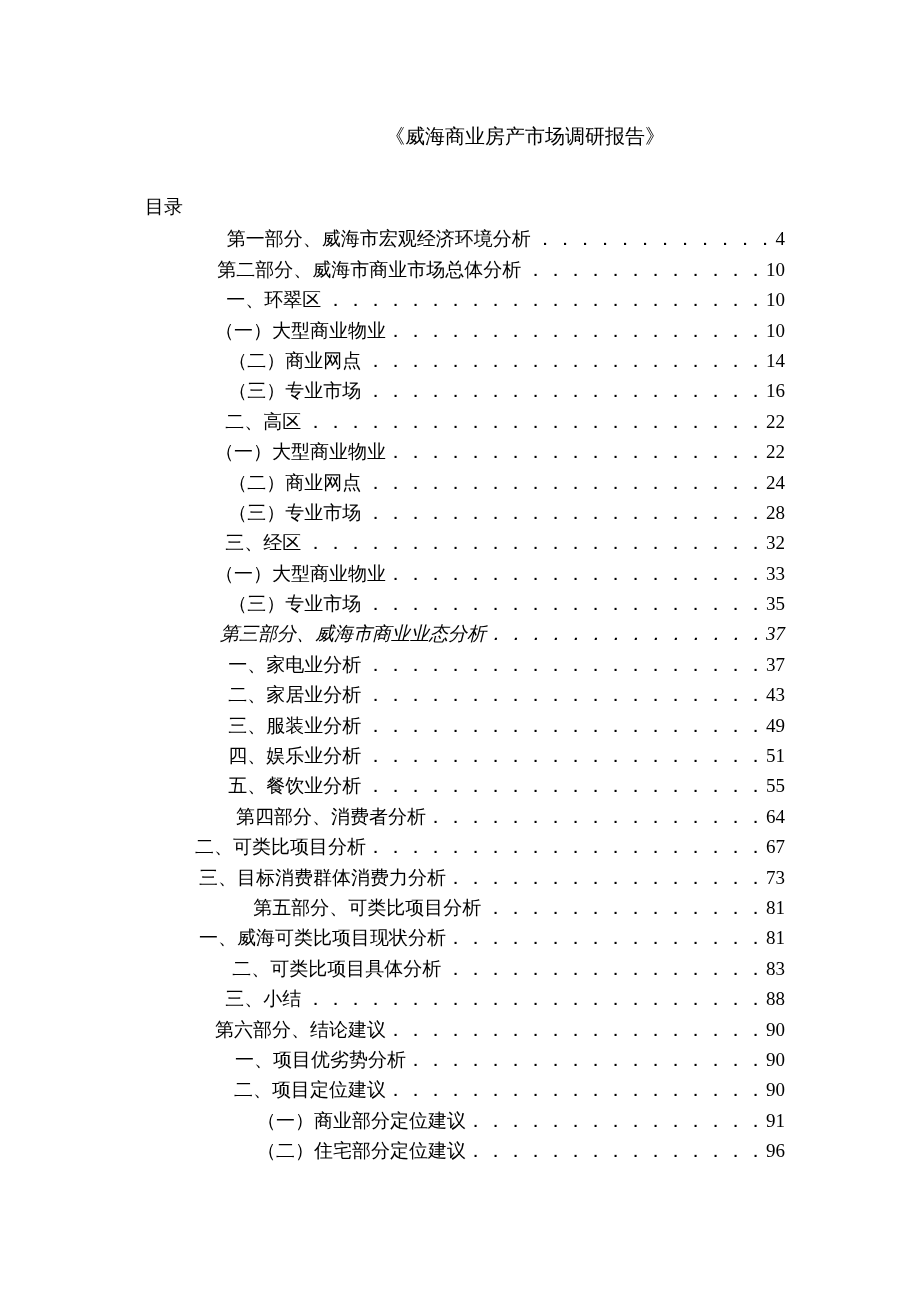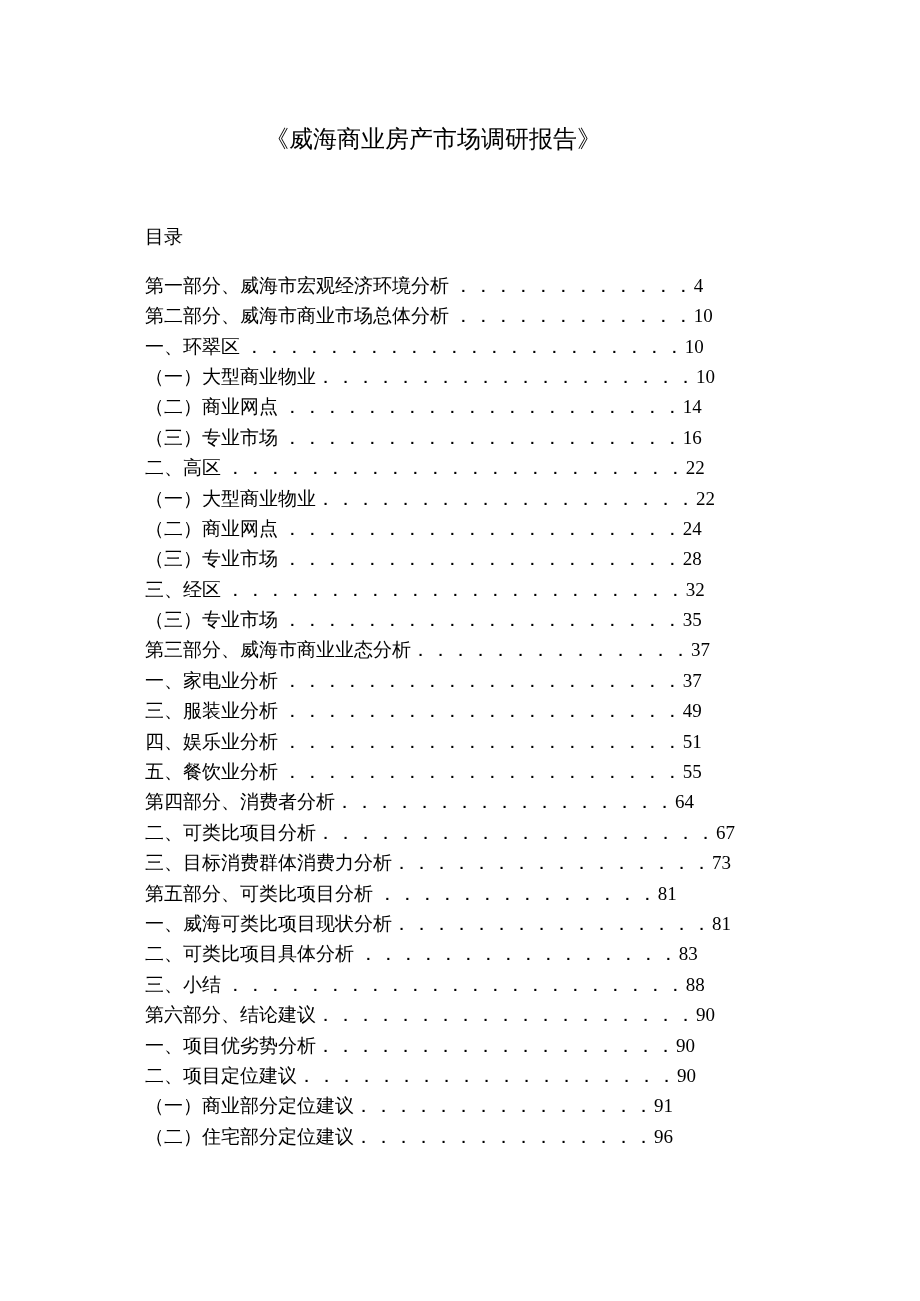--- a/index.html
+++ b/index.html
@@ -12,65 +12,69 @@
     width: 920px;
     height: 1301px;
     position: relative;
     line-height: 1.6;
   }
   .page {
     padding: 120px 0 0 145px;
     width: 640px;
   }
   .title {
-    text-align: left;
-    margin-bottom: 64px;
+    text-align: center;
+    margin-bottom: 40px;
     margin-left: 120px;
-    font-size: 24px;
+    font-size: 20px;
   }
   .toc-heading {
-    margin-bottom: 18px;
+    margin-bottom: 2px;
   }
   .toc-item {
     white-space: nowrap;
+    text-align: right;
   }
   .label {
     display: inline;
   }
   .dots {
     display: inline;
     letter-spacing: 1px;
   }
   .pagenum {
     display: inline;
   }
   .italic {
+    font-style: italic;
   }
 </style>
 </head>
 <body>
 
 <div class="page">
   <div class="title">《威海商业房产市场调研报告》</div>
   <div class="toc-heading">目录</div>
   <div id="toc-container">
       <div class="toc-item"><span class="label">第一部分、威海市宏观经济环境分析 </span><span class="dots">．．．．．．．．．．．．</span><span class="pagenum">4</span></div>
       <div class="toc-item"><span class="label">第二部分、威海市商业市场总体分析 </span><span class="dots">．．．．．．．．．．．．</span><span class="pagenum">10</span></div>
       <div class="toc-item"><span class="label">一、环翠区 </span><span class="dots">．．．．．．．．．．．．．．．．．．．．．．</span><span class="pagenum">10</span></div>
       <div class="toc-item"><span class="label">（一）大型商业物业</span><span class="dots">．．．．．．．．．．．．．．．．．．．</span><span class="pagenum">10</span></div>
       <div class="toc-item"><span class="label">（二）商业网点 </span><span class="dots">．．．．．．．．．．．．．．．．．．．．</span><span class="pagenum">14</span></div>
       <div class="toc-item"><span class="label">（三）专业市场 </span><span class="dots">．．．．．．．．．．．．．．．．．．．．</span><span class="pagenum">16</span></div>
       <div class="toc-item"><span class="label">二、高区 </span><span class="dots">．．．．．．．．．．．．．．．．．．．．．．．</span><span class="pagenum">22</span></div>
       <div class="toc-item"><span class="label">（一）大型商业物业</span><span class="dots">．．．．．．．．．．．．．．．．．．．</span><span class="pagenum">22</span></div>
       <div class="toc-item"><span class="label">（二）商业网点 </span><span class="dots">．．．．．．．．．．．．．．．．．．．．</span><span class="pagenum">24</span></div>
       <div class="toc-item"><span class="label">（三）专业市场 </span><span class="dots">．．．．．．．．．．．．．．．．．．．．</span><span class="pagenum">28</span></div>
       <div class="toc-item"><span class="label">三、经区 </span><span class="dots">．．．．．．．．．．．．．．．．．．．．．．．</span><span class="pagenum">32</span></div>
+      <div class="toc-item"><span class="label">（一）大型商业物业</span><span class="dots">．．．．．．．．．．．．．．．．．．．</span><span class="pagenum">33</span></div>
       <div class="toc-item"><span class="label">（三）专业市场 </span><span class="dots">．．．．．．．．．．．．．．．．．．．．</span><span class="pagenum">35</span></div>
       <div class="toc-item italic"><span class="label">第三部分、威海市商业业态分析</span><span class="dots">．．．．．．．．．．．．．．</span><span class="pagenum">37</span></div>
       <div class="toc-item"><span class="label">一、家电业分析 </span><span class="dots">．．．．．．．．．．．．．．．．．．．．</span><span class="pagenum">37</span></div>
+      <div class="toc-item"><span class="label">二、家居业分析 </span><span class="dots">．．．．．．．．．．．．．．．．．．．．</span><span class="pagenum">43</span></div>
       <div class="toc-item"><span class="label">三、服装业分析 </span><span class="dots">．．．．．．．．．．．．．．．．．．．．</span><span class="pagenum">49</span></div>
       <div class="toc-item"><span class="label">四、娱乐业分析 </span><span class="dots">．．．．．．．．．．．．．．．．．．．．</span><span class="pagenum">51</span></div>
       <div class="toc-item"><span class="label">五、餐饮业分析 </span><span class="dots">．．．．．．．．．．．．．．．．．．．．</span><span class="pagenum">55</span></div>
       <div class="toc-item"><span class="label">第四部分、消费者分析</span><span class="dots">．．．．．．．．．．．．．．．．．</span><span class="pagenum">64</span></div>
       <div class="toc-item"><span class="label">二、可类比项目分析</span><span class="dots">．．．．．．．．．．．．．．．．．．．．</span><span class="pagenum">67</span></div>
       <div class="toc-item"><span class="label">三、目标消费群体消费力分析</span><span class="dots">．．．．．．．．．．．．．．．．</span><span class="pagenum">73</span></div>
       <div class="toc-item"><span class="label">第五部分、可类比项目分析 </span><span class="dots">．．．．．．．．．．．．．．</span><span class="pagenum">81</span></div>
       <div class="toc-item"><span class="label">一、威海可类比项目现状分析</span><span class="dots">．．．．．．．．．．．．．．．．</span><span class="pagenum">81</span></div>
       <div class="toc-item"><span class="label">二、可类比项目具体分析 </span><span class="dots">．．．．．．．．．．．．．．．．</span><span class="pagenum">83</span></div>
       <div class="toc-item"><span class="label">三、小结 </span><span class="dots">．．．．．．．．．．．．．．．．．．．．．．．</span><span class="pagenum">88</span></div>

